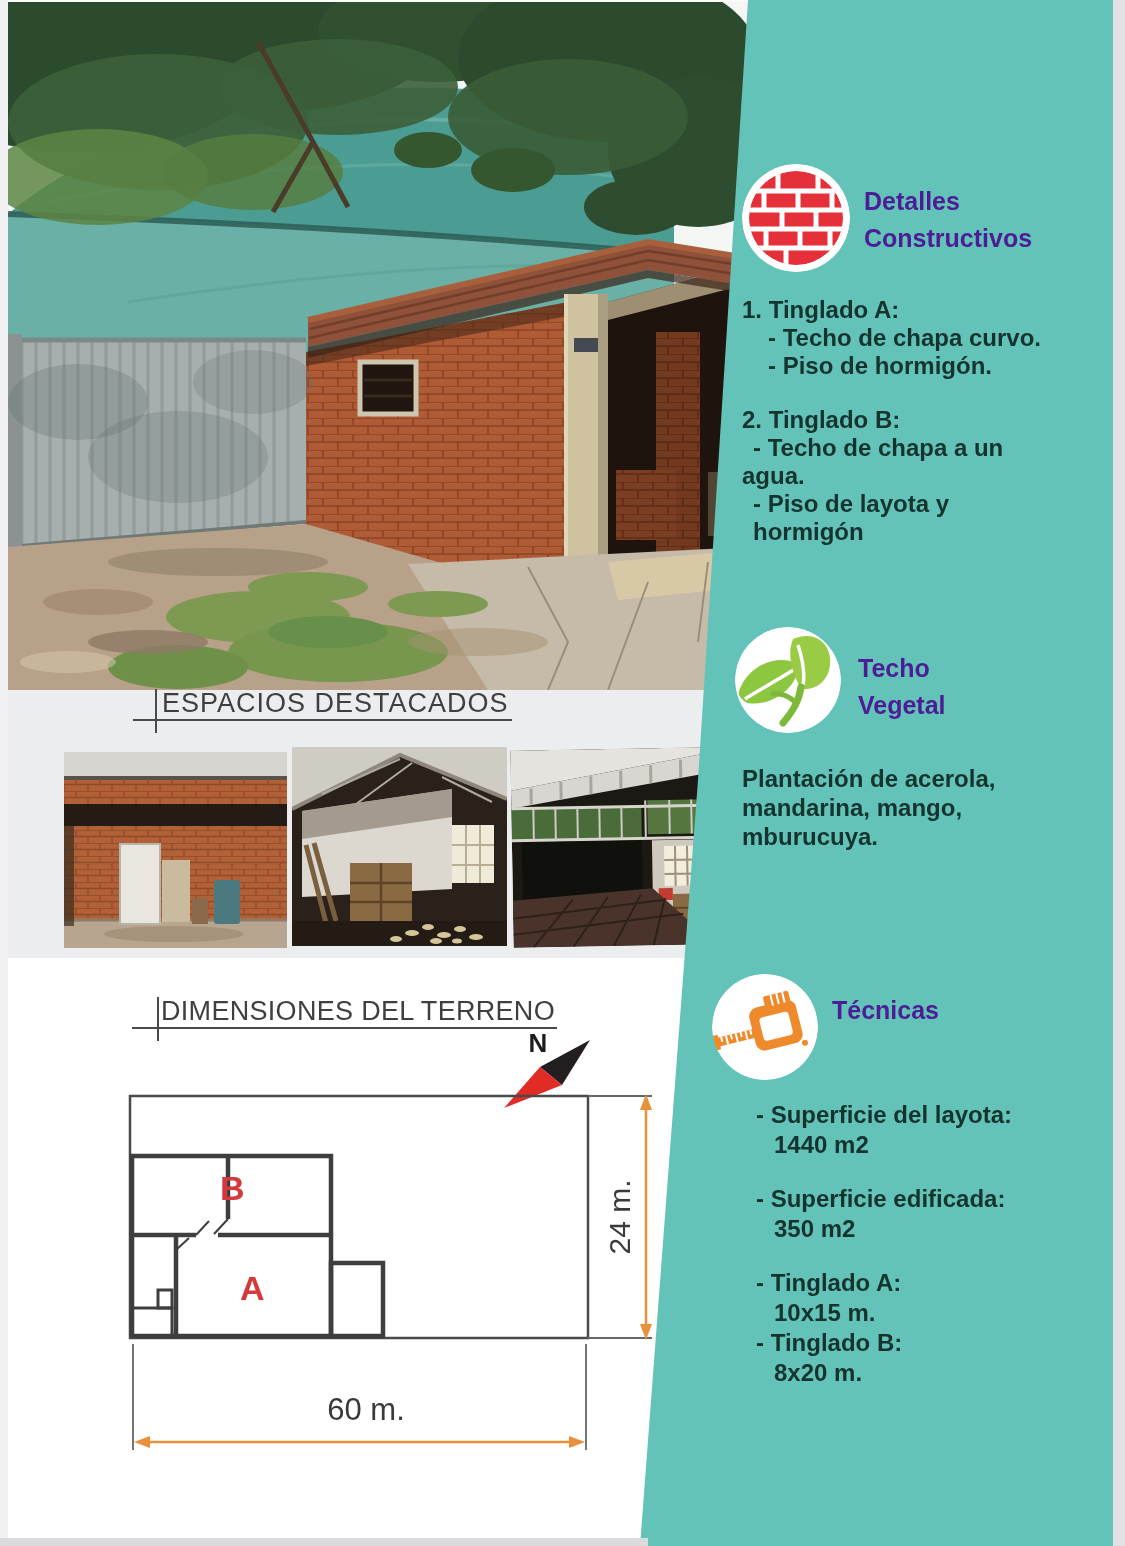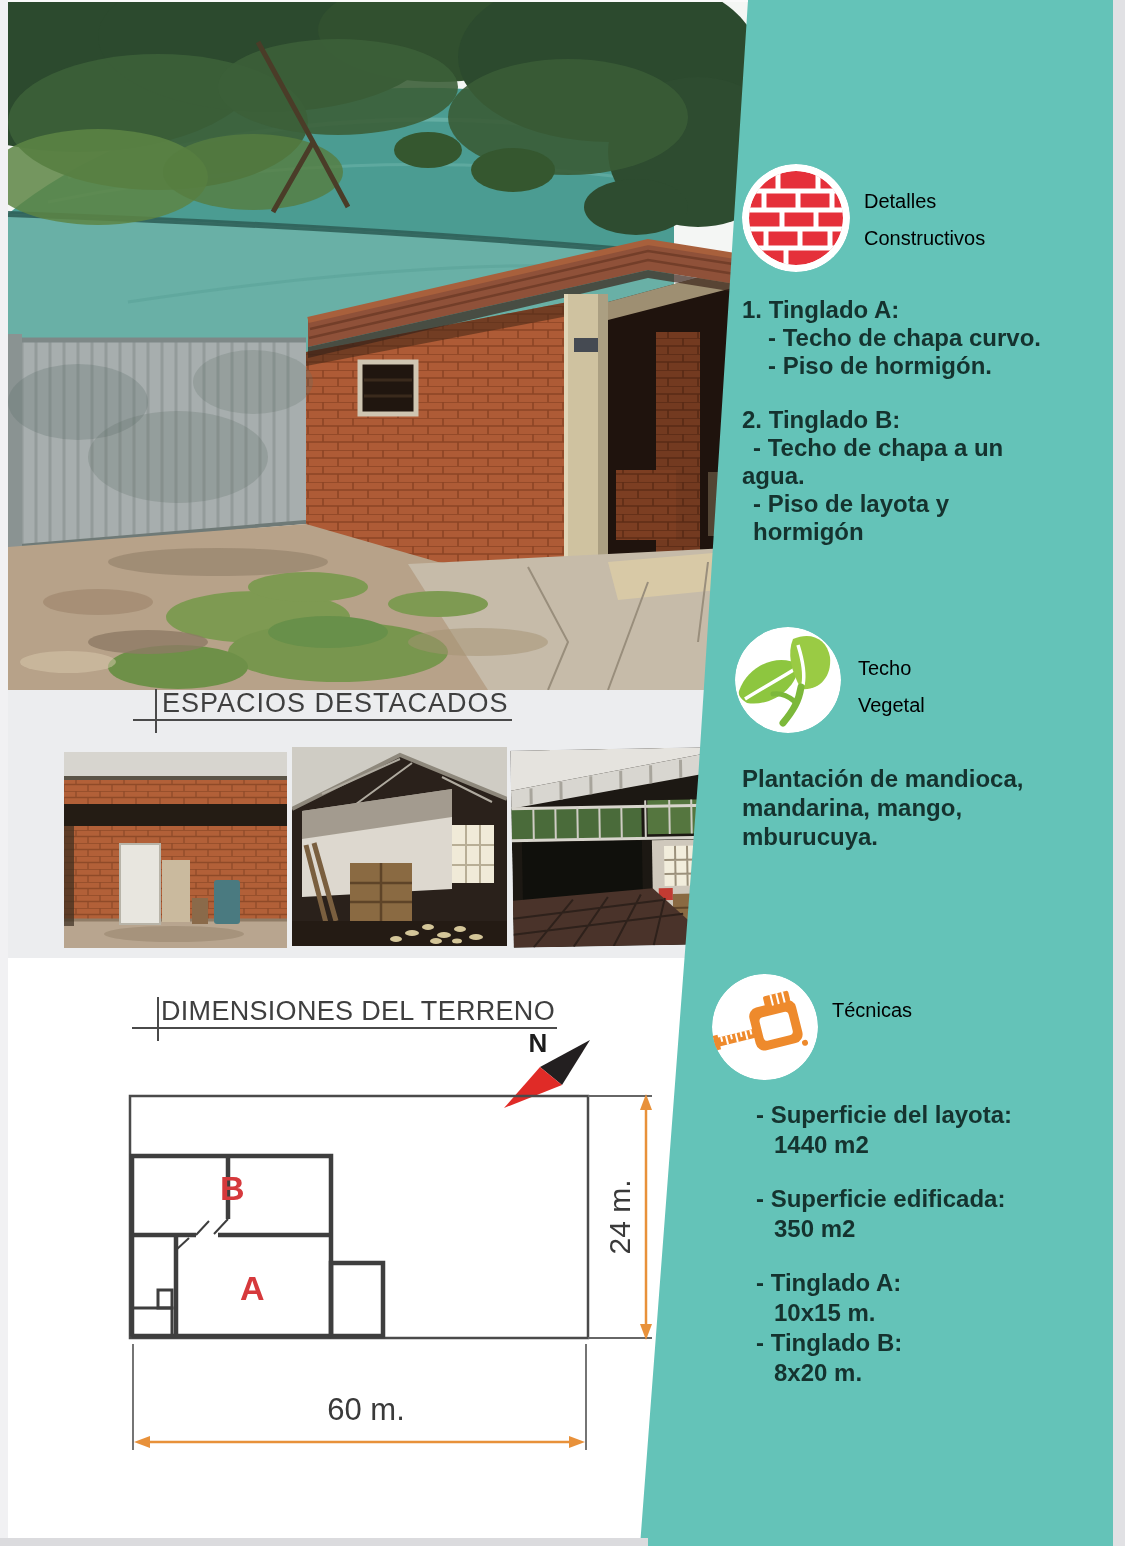--- a/index.html
+++ b/index.html
@@ -27,21 +27,21 @@
   #head-dimensiones .ch-vline{left:25px;top:1px;height:44px;}
   .grayband{position:absolute;left:8px;top:690px;width:1117px;height:268px;background:#ecedef;}
   
   .sidebar{
     position:absolute;left:0;top:0;width:1125px;height:1546px;
     background:#64c3b8;
     clip-path:polygon(748px 0px,1125px 0px,1125px 1546px,640px 1546px,698px 780px);
   }
   .icon-circle{position:absolute;border-radius:50%;}
   .sb-title{
-    position:absolute;color:#000000;font-weight:400;font-size:20px;line-height:37px;
+    position:absolute;color:#4c1d95;font-weight:700;font-size:25px;line-height:37px;
     white-space:nowrap;
   }
   .sb-body{position:absolute;color:#15332f;font-weight:700;font-size:24px;}
   .sb-body .ln{line-height:28px;}
   .pad26{padding-left:26px;}
   .pad11{padding-left:11px;}
   .pad0{padding-left:0;}
   .grp2{margin-top:26px;}
   .veg-lines .ln{line-height:29px;}
   .spec-item{margin-bottom:24px;}
@@ -330,21 +330,21 @@
       <path d="M58,12 C76,4 92,12 95,30 C97,50 84,64 66,62 C56,44 52,26 58,12 Z" fill="#9ACB44"></path>
       <path d="M63,18 C68,34 70,48 68,58" stroke="#ffffff" stroke-width="3.5" fill="none"></path>
       <path d="M66,60 C64,74 58,84 48,96" stroke="#7CB83A" stroke-width="7" fill="none" stroke-linecap="round"></path>
       <path d="M59,74 C52,68 44,66 38,67" stroke="#7CB83A" stroke-width="5" fill="none" stroke-linecap="round"></path>
     </svg>
     <div class="sb-title" style="left:858px;top:650px;">
       <div>Techo</div>
       <div>Vegetal</div>
     </div>
     <div class="sb-body veg-lines" style="left:742px;top:764px;width:330px;">
-      <div class="ln">Plantación de mandioca,</div>
+      <div class="ln">Plantación de acerola,</div>
       <div class="ln">mandarina, mango,</div>
       <div class="ln">mburucuya.</div>
     </div>
 
     <svg class="icon-circle" style="left:712px;top:974px;" width="106" height="106" viewBox="0 0 106 106">
       <circle cx="53" cy="53" r="53" fill="#ffffff"></circle>
       <g transform="rotate(-14 53 53)">
         <rect x="40" y="32" width="48" height="44" rx="9" fill="#EE8A2C"></rect>
         <rect x="49" y="43" width="30" height="24" rx="4" fill="#ffffff"></rect>
         <rect x="58" y="23" width="26" height="11" rx="2" fill="#EE8A2C"></rect>

